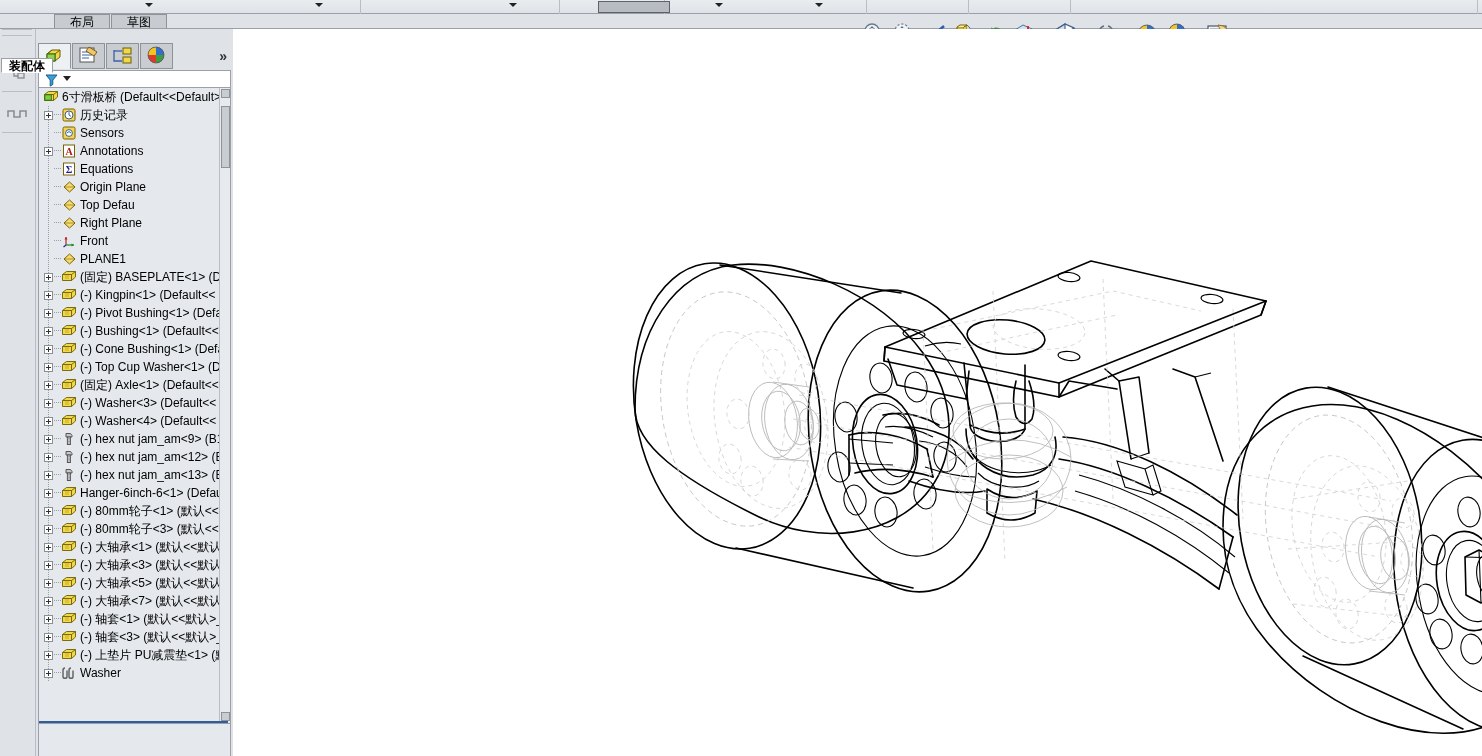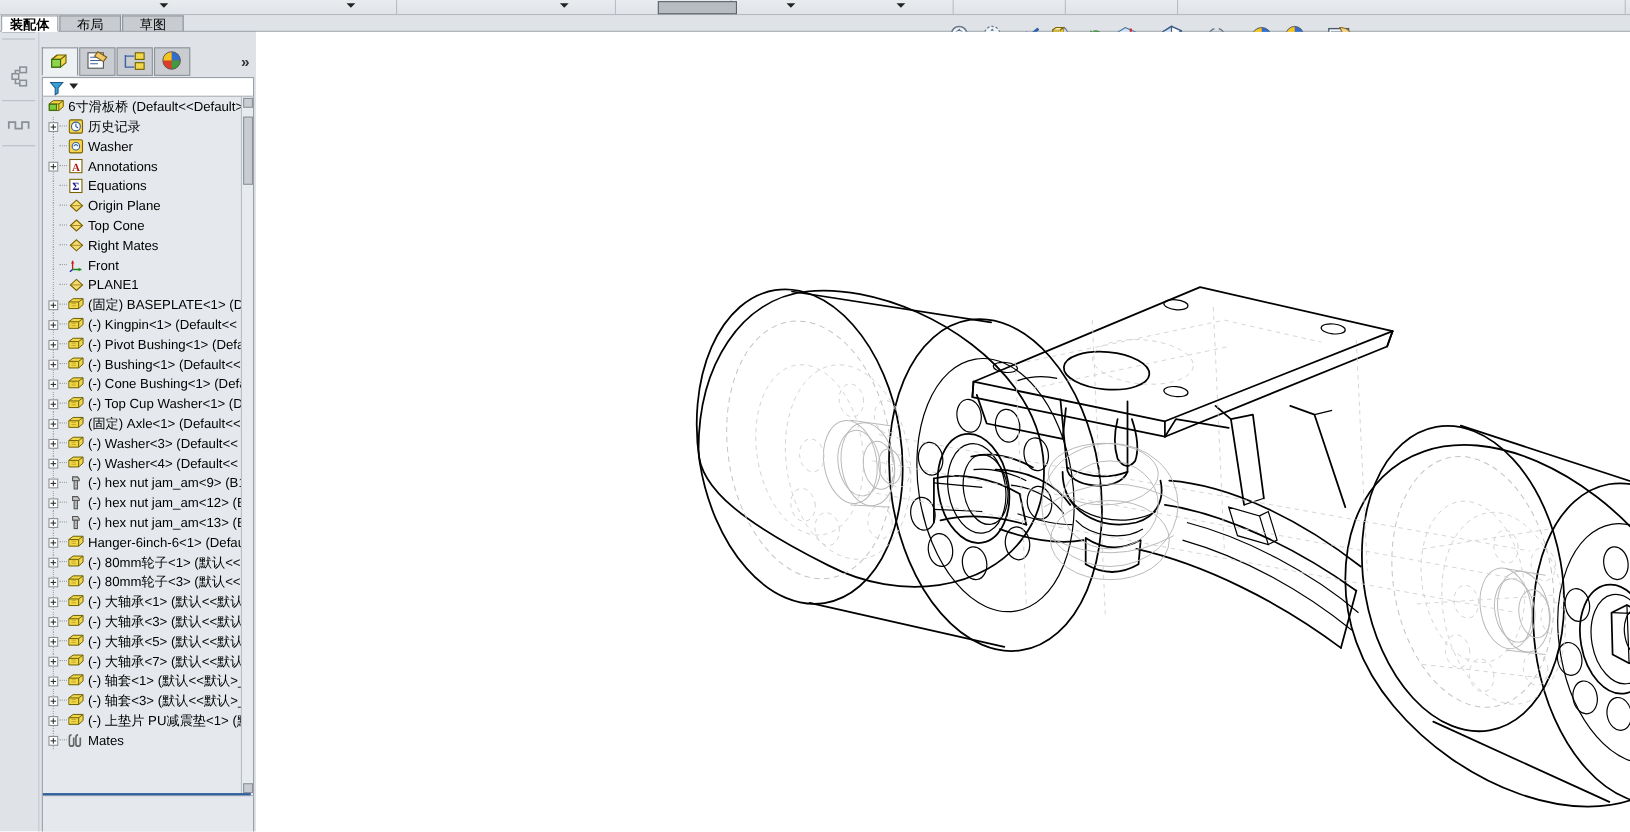--- a/index.html
+++ b/index.html
@@ -112,21 +112,21 @@
     <div class="ts-sep" style="left:664px"></div>
     <div class="ts-sep" style="left:866px"></div>
     <div class="ts-sep" style="left:968px"></div>
     <div class="ts-sep" style="left:1070px"></div>
     <div class="ts-btn" style="left:598px"></div>
     <div class="ts-sep" style="left:1477px"></div>
   </div>
 
   <div class="tabrow">
     <div class="tline"></div>
-    <div class="tab active" style="left:1px;width:52px;">装配体</div>
+    <div class="tab active" style="left:1px;width:52px;margin-top:44px;">装配体</div>
     <div class="tab inactive" style="left:54px;width:56px;">布局</div>
     <div class="tab inactive" style="left:111px;width:56px;">草图</div>
   </div>
 
   <div class="rail">
     <div class="railline"></div>
     <div class="hsep" style="top:0px;"></div>
     <div class="hsep" style="top:6px;"></div>
     <div class="railicon" style="top:30px;">
       <svg width="24" height="22" viewBox="0 0 24 22">
@@ -233,21 +233,21 @@
           <div class="trow">
             <div class="vdot"></div>
             <div class="dots"></div>
             <span class="ico">
               <svg class="ic" viewBox="0 0 15 14">
  <rect x="1" y="1" width="12" height="12" rx="1.5" fill="#f7d449" stroke="#7a6200"></rect>
  <circle cx="7" cy="7" r="3.4" fill="#fff" stroke="#2f5fa8"></circle>
  <path d="M5 7 q2 -3 4 0" stroke="#2f5fa8" fill="none"></path>
               </svg>
             </span>
-            <span class="lbl">Washer</span>
+            <span class="lbl">Sensors</span>
           </div>
           <div class="trow">
             <div class="vdot"></div>
             <div class="plus"></div>
             <div class="dots"></div>
             <span class="ico">
               <svg class="ic" viewBox="0 0 15 14">
  <rect x="1.5" y="1" width="11" height="12" fill="#fff" stroke="#7a6200"></rect>
  <text x="7" y="11" font-size="10" font-family="Liberation Serif,serif" font-weight="bold" fill="#b31414" text-anchor="middle">A</text>
               </svg>
@@ -278,32 +278,32 @@
           </div>
           <div class="trow">
             <div class="vdot"></div>
             <div class="dots"></div>
             <span class="ico">
               <svg class="ic" viewBox="0 0 15 14">
  <path d="M7.5 2 L13 7 L7.5 12 L2 7 Z" fill="#f6dc70" stroke="#7a6200"></path>
  <path d="M2 7 L13 7" stroke="#7a6200" stroke-width="0.6"></path>
               </svg>
             </span>
-            <span class="lbl">Top Cone</span>
+            <span class="lbl">Top Defau</span>
           </div>
           <div class="trow">
             <div class="vdot"></div>
             <div class="dots"></div>
             <span class="ico">
               <svg class="ic" viewBox="0 0 15 14">
  <path d="M7.5 2 L13 7 L7.5 12 L2 7 Z" fill="#f6dc70" stroke="#7a6200"></path>
  <path d="M2 7 L13 7" stroke="#7a6200" stroke-width="0.6"></path>
               </svg>
             </span>
-            <span class="lbl">Right Mates</span>
+            <span class="lbl">Right Plane</span>
           </div>
           <div class="trow">
             <div class="vdot"></div>
             <div class="dots"></div>
             <span class="ico">
               <svg class="ic" viewBox="0 0 15 14">
  <path d="M4 11 L4 3" stroke="#c02020" stroke-width="1.2"></path>
  <path d="M4 11 L12 11" stroke="#1a8c1a" stroke-width="1.2"></path>
  <path d="M4 3 l-1.5 2.5 h3 z" fill="#c02020"></path>
  <path d="M12 11 l-2.5 -1.5 v3 z" fill="#1a8c1a"></path>
@@ -612,21 +612,21 @@
           <div class="trow">
             <div class="vdot"></div>
             <div class="plus"></div>
             <div class="dots"></div>
             <span class="ico">
               <svg class="ic" viewBox="0 0 15 14">
  <path d="M3 2 q-2 0 -2 2.5 v6 q0 1.8 2 1.8 q2 0 2 -1.8 v-6" fill="none" stroke="#666" stroke-width="1.5"></path>
  <path d="M9 2 q-2 0 -2 2.5 v6 q0 1.8 2 1.8 q2 0 2 -1.8 v-6" fill="none" stroke="#666" stroke-width="1.5"></path>
               </svg>
             </span>
-            <span class="lbl">Mates</span>
+            <span class="lbl">Washer</span>
           </div>
         </div>
       <div class="vsb">
         <div class="ar" style="top:1px;"></div>
         <div class="thumb"></div>
         <div class="ar" style="bottom:1px;"></div>
       </div>
     </div>
     <div class="rollback"></div>
     <div class="fm-bottom"></div>

